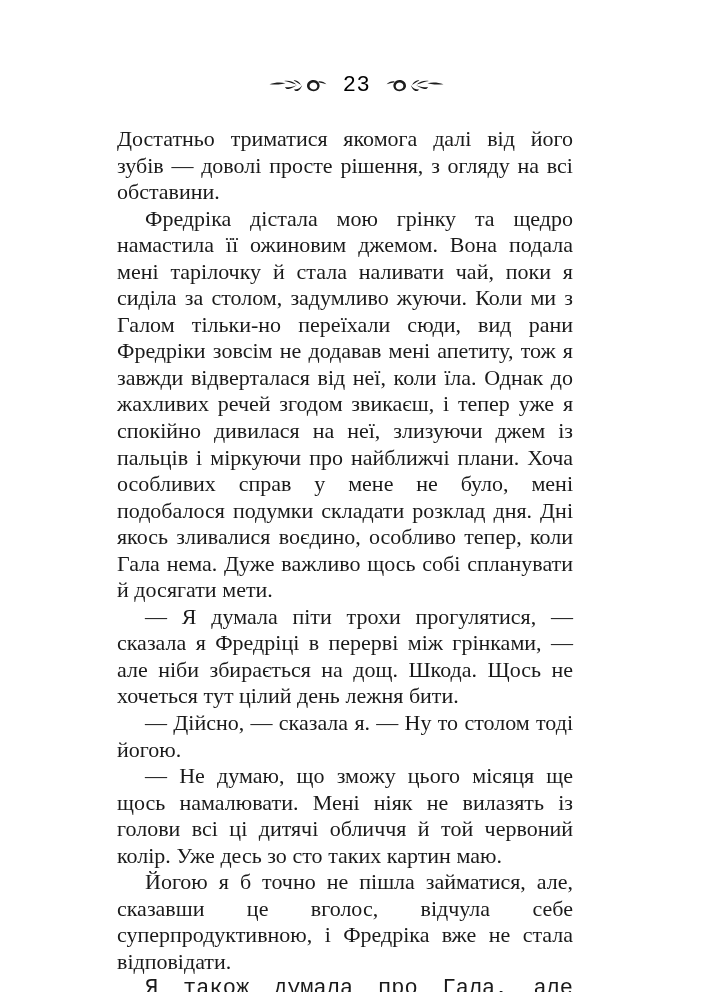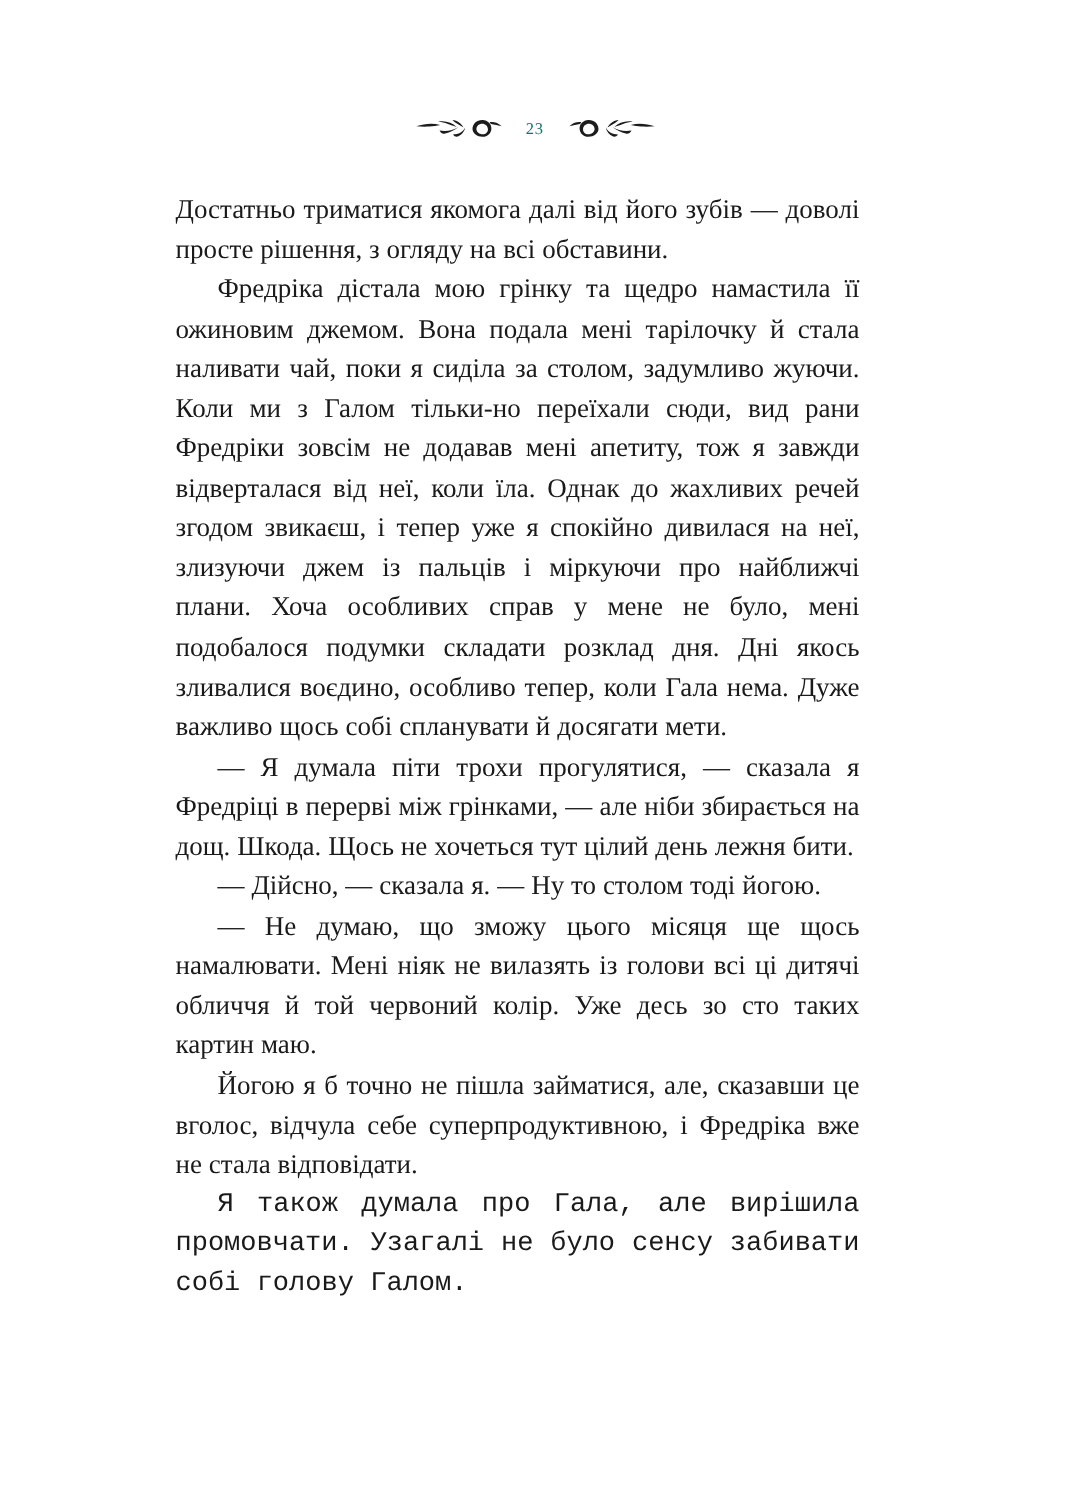--- a/index.html
+++ b/index.html
@@ -31,38 +31,38 @@
     height: 28px;
   }
   .ornament {
     display: block;
     width: 58px;
     height: 16px;
   }
   .ornament svg { display: block; }
   .ornament-right svg { transform: scaleX(-1); }
   .folio {
-    font-family: Liberation Serif, serif;
-    font-size: 11px;
+    font-family: Liberation Mono, monospace;
+    font-size: 22px;
     letter-spacing: 0.5px;
-    color: #0f766e;
+    color: #000000;
     line-height: 1;
     padding: 0 2px;
   }
 
   
   .textblock {
     position: absolute;
     left: 117px;
     top: 126px;
     width: 456px;
   }
   .para {
     margin: 0;
-    font-size: 18px;
+    font-size: 22px;
     line-height: 26.55px;
     text-align: justify;
     text-justify: inter-word;
     text-indent: 28px;
     hyphens: manual;
     word-spacing: 0.1px;
   }
   .para.no-indent { text-indent: 0; }
   .para:last-child { text-align: justify; font-family: Liberation Mono, monospace; }
 </style>

